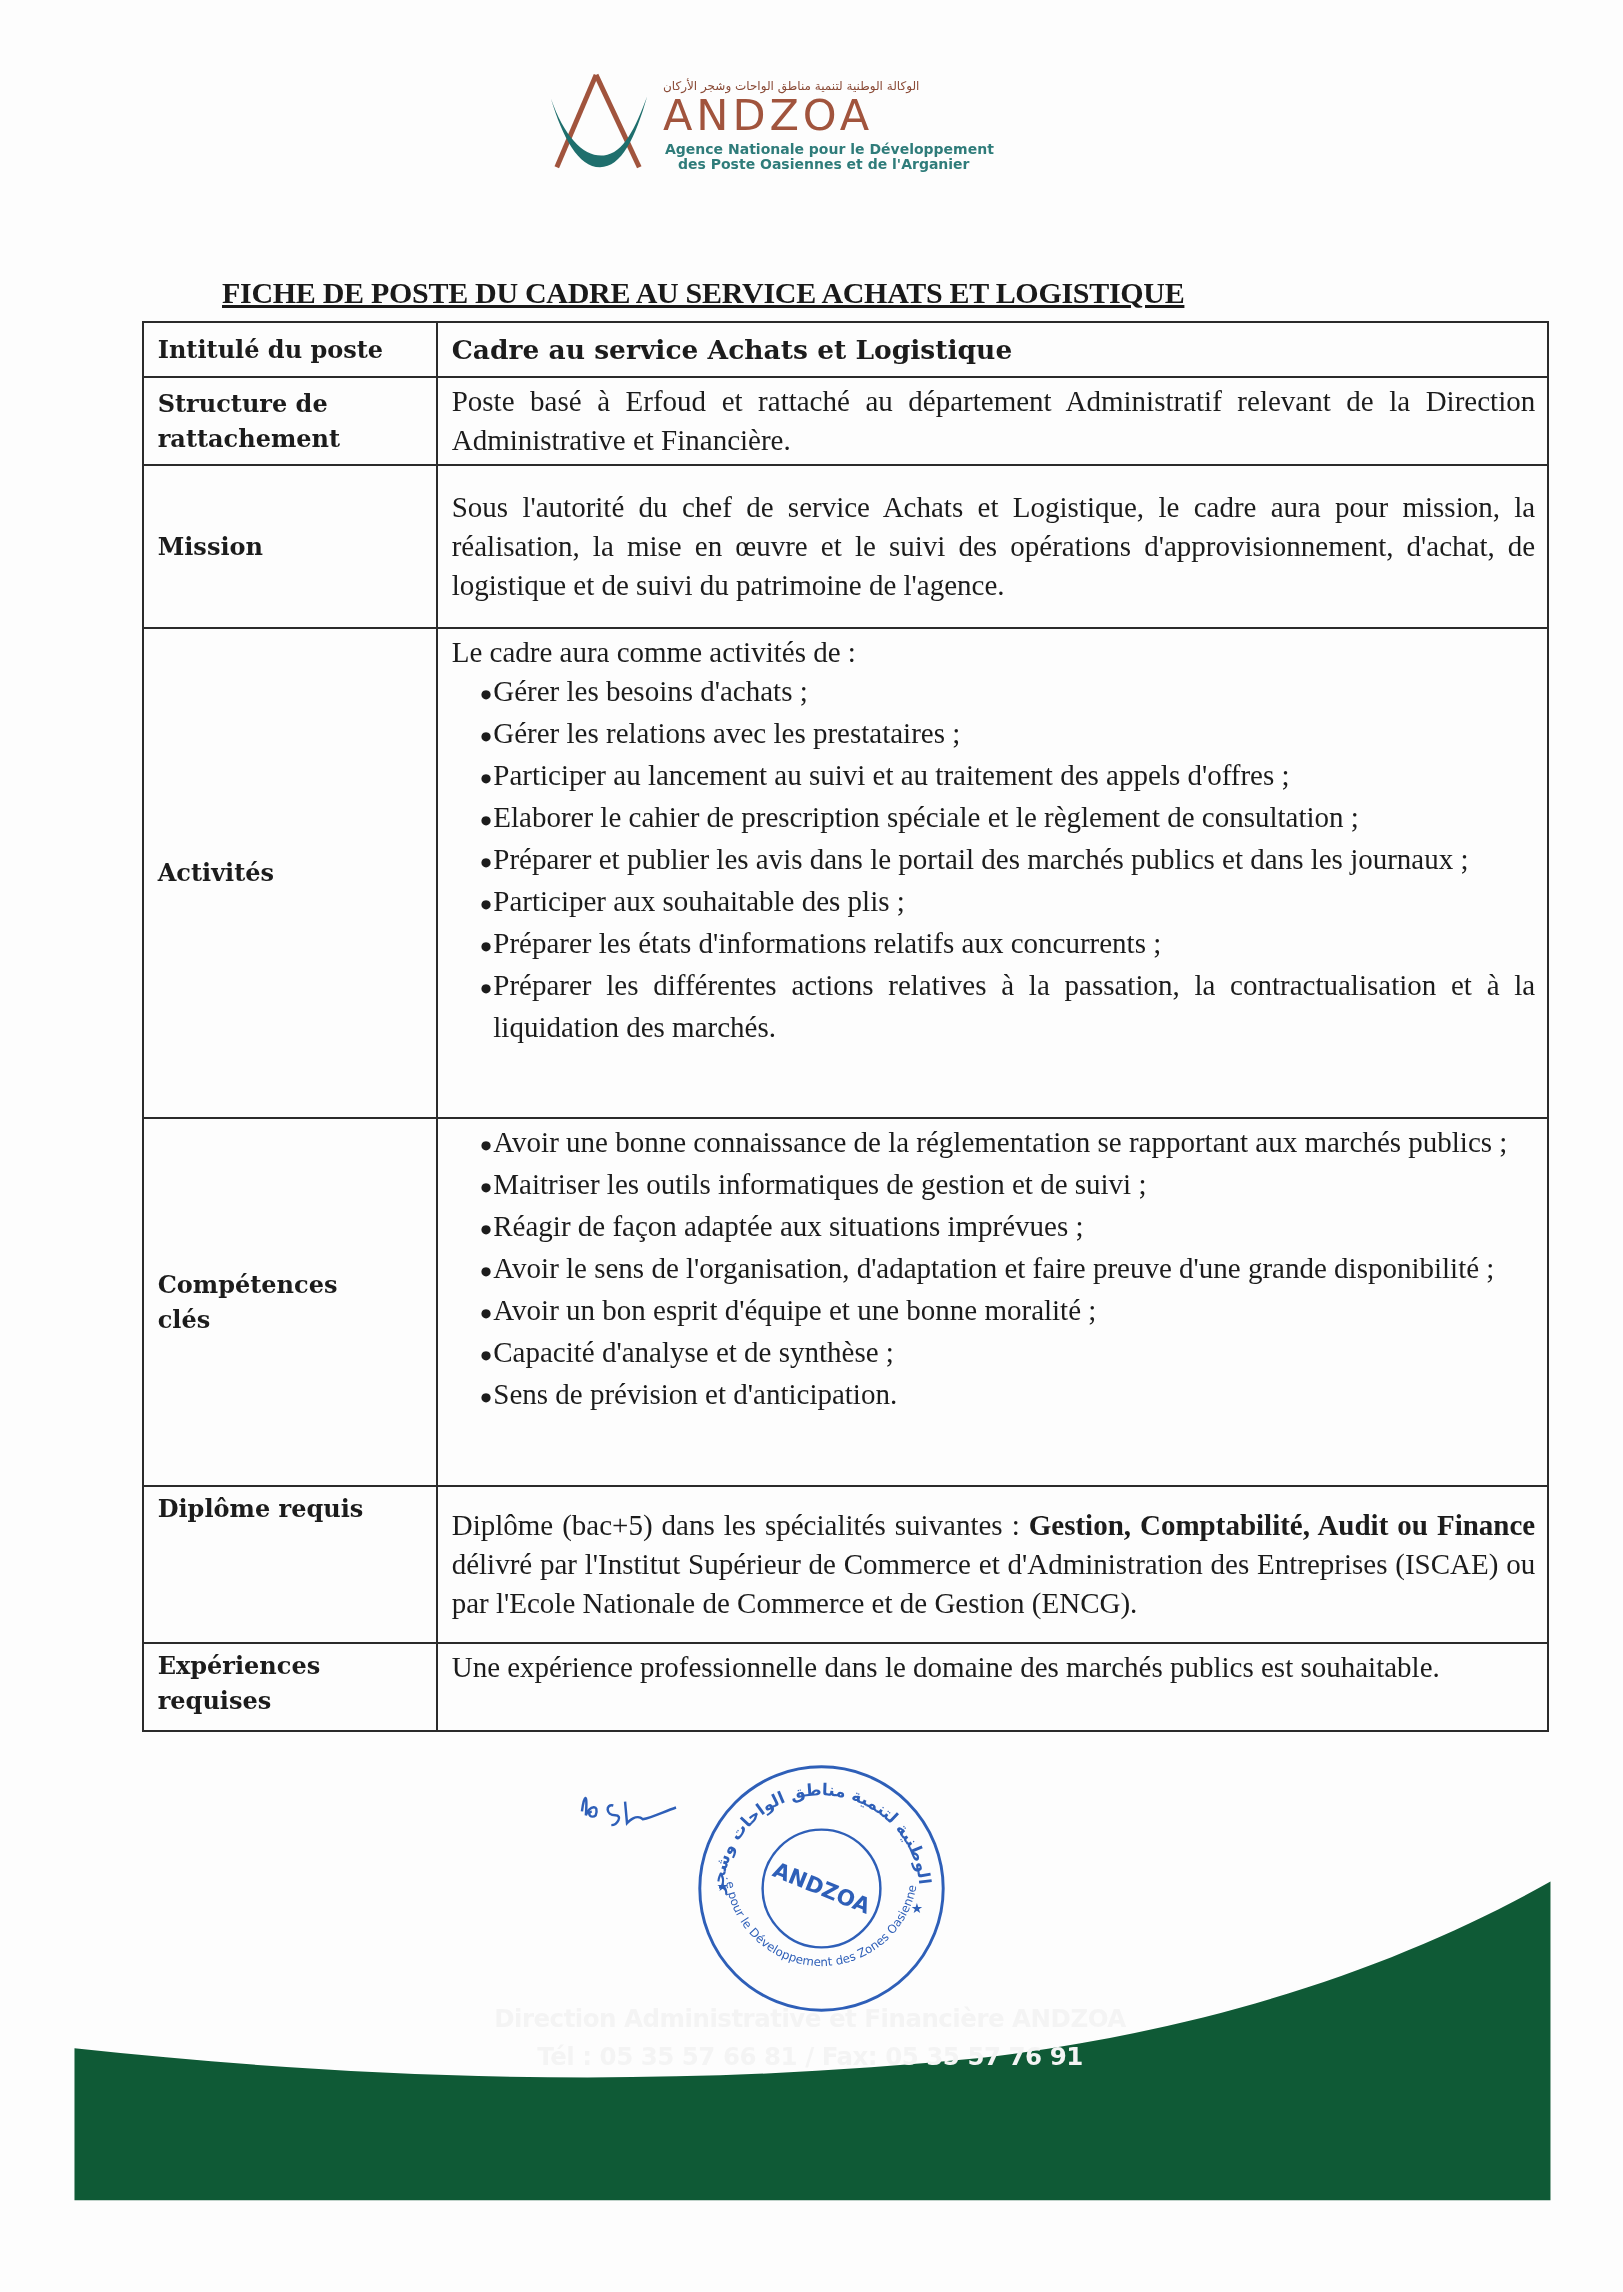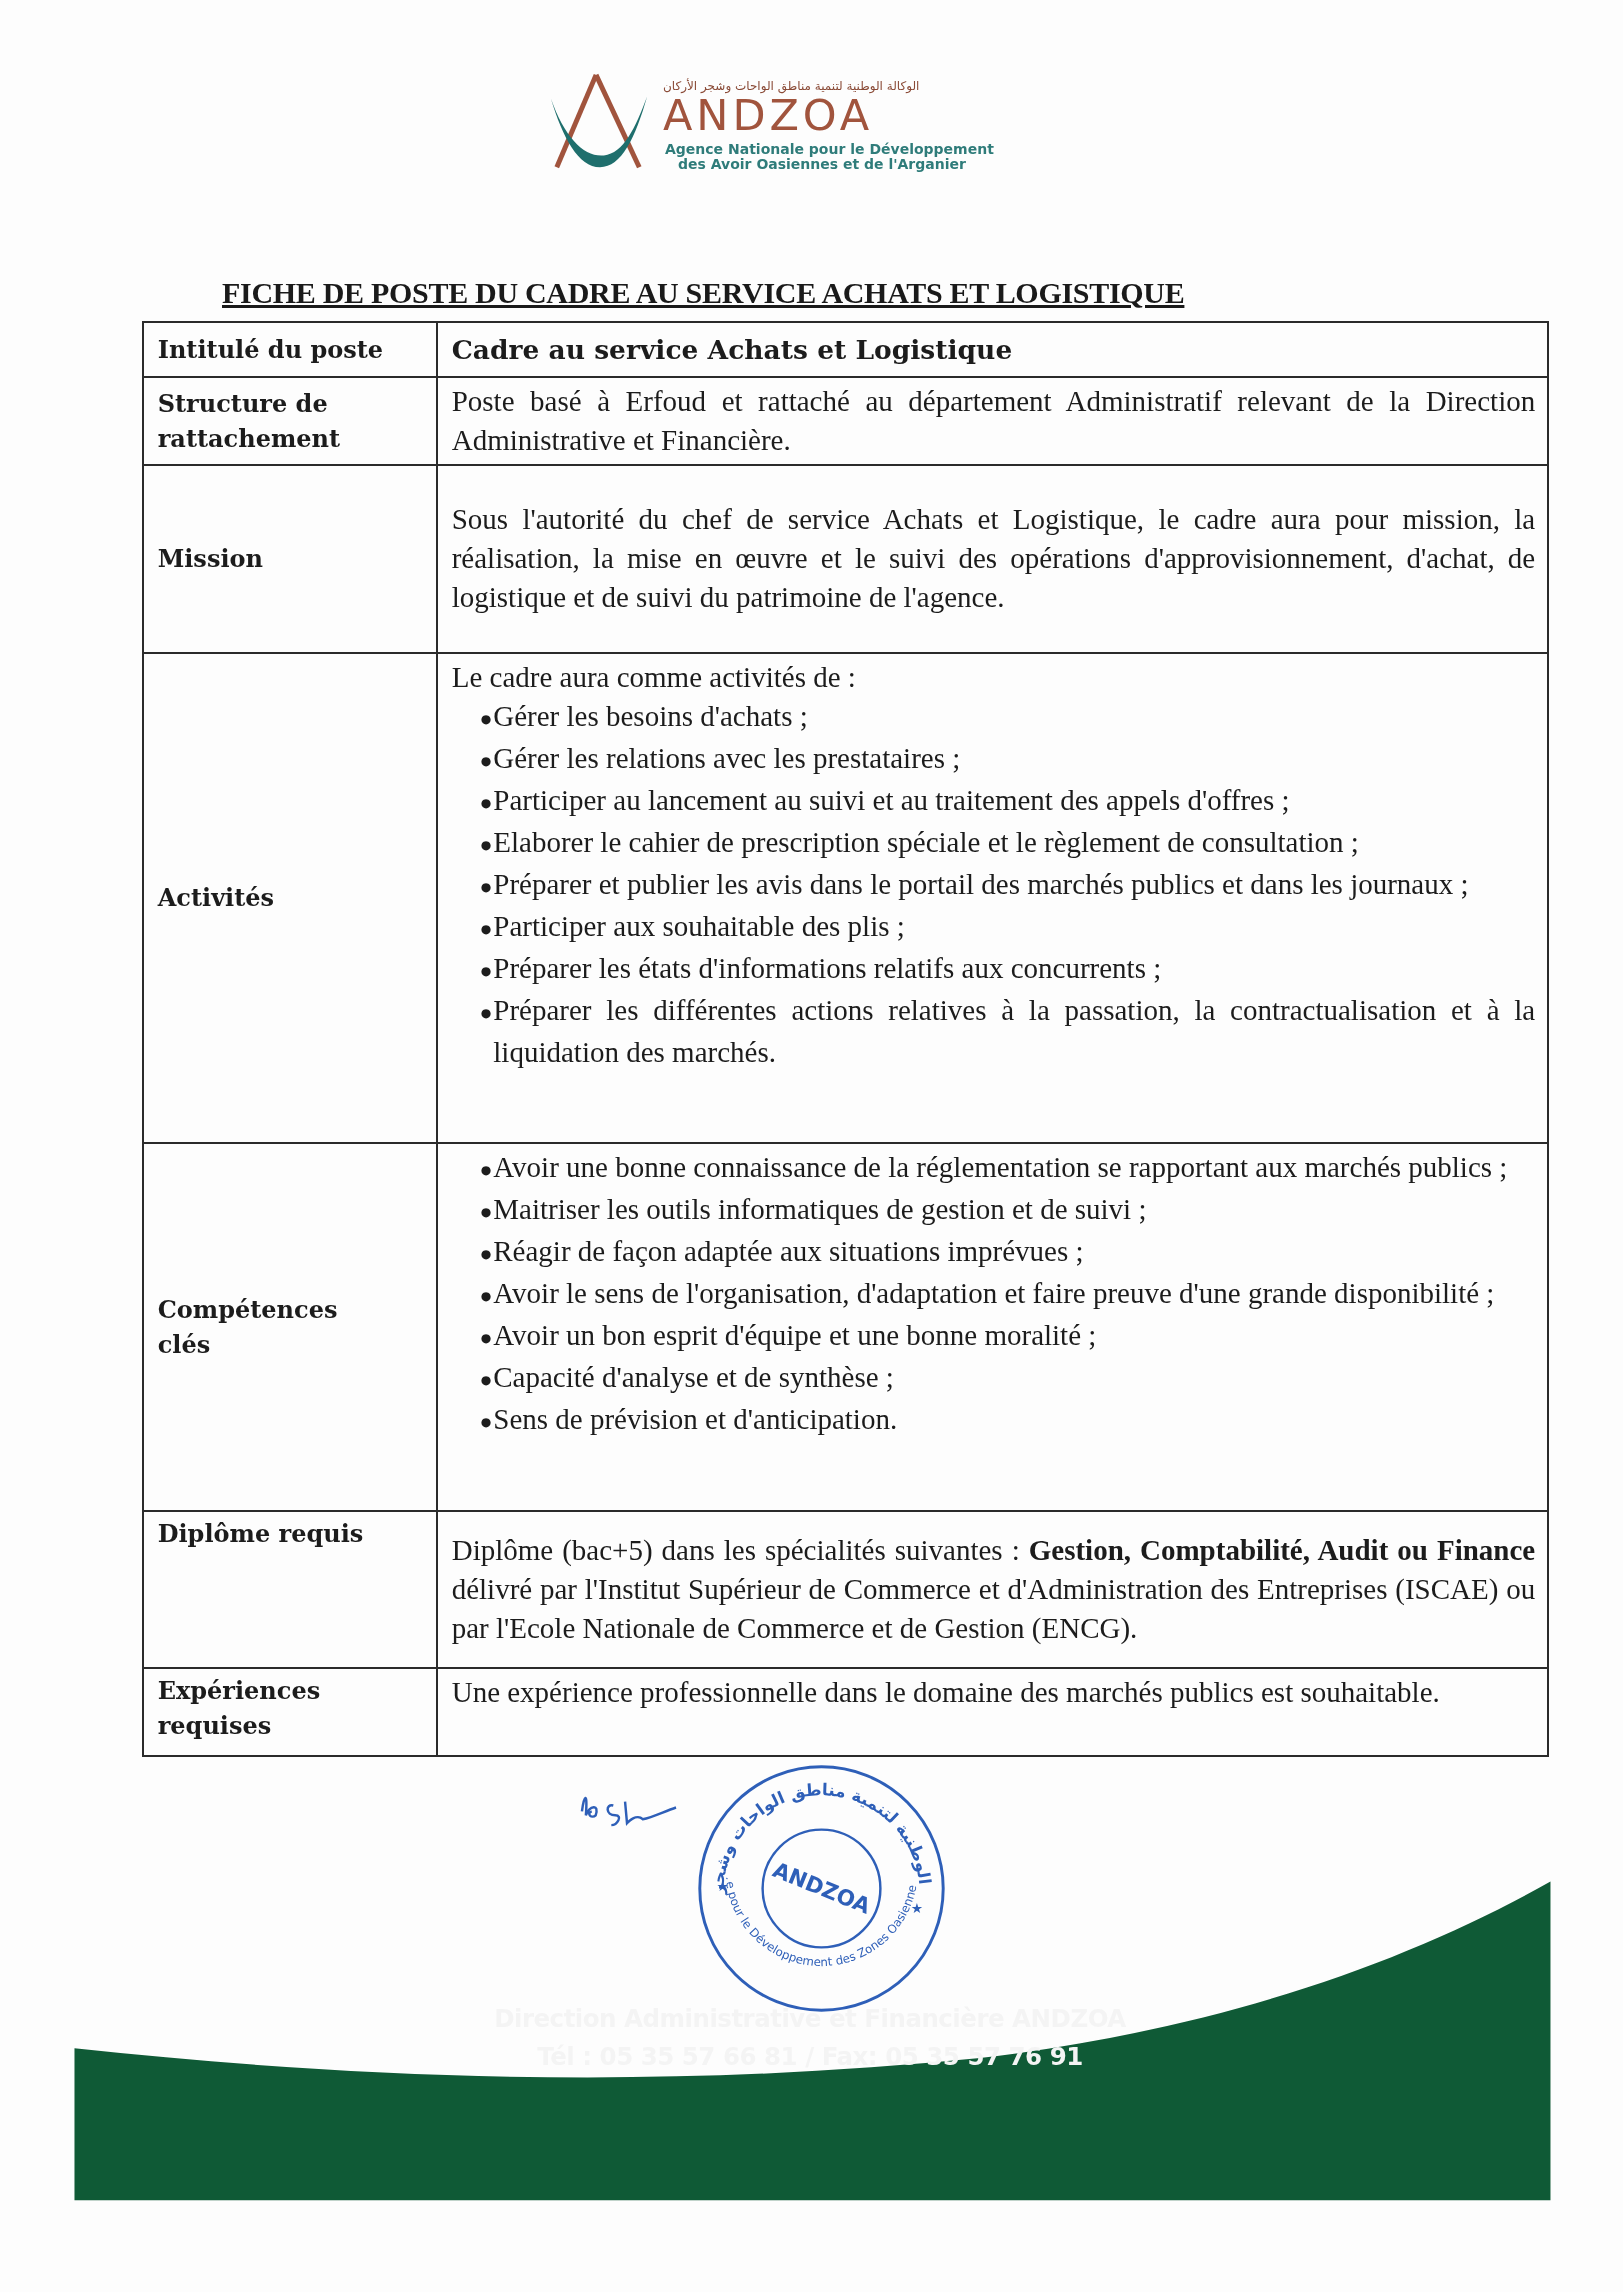--- a/index.html
+++ b/index.html
@@ -20,21 +20,21 @@
 
     
     .job-table { position: absolute; left: 142px; top: 321px; width: 1407px; border-collapse: collapse; }
     .job-table td { border: 2px solid #2b2b2b; vertical-align: middle; }
     .job-table td.label { width: 294px; padding: 3.9px 13.7px 3.9px 13.7px; font-family: "DejaVu Serif", serif; font-weight: bold; font-size: 24px; line-height: 35px; }
     .job-table td.value { padding: 3.9px 11.8px 3.9px 13.7px; font-family: "Liberation Serif", serif; font-size: 29px; line-height: 39px; text-align: justify; }
     .job-table td.value.bold { font-weight: bold; font-family: "DejaVu Serif", serif; font-size: 26.5px; }
     .job-table td.top { vertical-align: top; }
     .row-title td { height: 55px; }
     .row-structure td { height: 84px; margin-top: 20px; }
-    .row-mission td { height: 188px; }
+    .row-mission td { height: 163px; }
     .row-activites td { height: 490px; }
     .row-competences td { height: 368px; }
     .row-diplome td { height: 157px; }
     .row-experiences td { height: 88px; }
     .row-diplome td.label, .row-experiences td.label { vertical-align: top; }
     .value ul { list-style: none; }
     .value li { padding-left: 17.6px; text-indent: -13.7px; margin-left: 24px; }
     .value li .bullet { display: inline-block; width: 13.7px; text-indent: 0; font-size: 21.6px; }
     .lead { display: block; }
     .b { font-weight: bold; }
@@ -52,21 +52,21 @@
 
 <div class="logo">
   <svg class="mark" viewBox="0 0 110 110">
     <path d="M52 6 L12 100" stroke="#a1543d" stroke-width="5" fill="none"></path>
     <path d="M52 6 L96 100" stroke="#a1543d" stroke-width="5" fill="none"></path>
     <path d="M6 30 C 20 70, 40 90, 60 88 C 80 86, 92 60, 104 28 C 92 70, 78 100, 56 100 C 34 100, 18 70, 6 30 Z" fill="#1f6f6d"></path>
   </svg>
   <div class="arabic">الوكالة الوطنية لتنمية مناطق الواحات وشجر الأركان</div>
   <div class="brand">ANDZOA</div>
   <div class="sub sub1">Agence Nationale pour le Développement</div>
-  <div class="sub sub2">des Avoir Oasiennes et de l'Arganier</div>
+  <div class="sub sub2">des Poste Oasiennes et de l'Arganier</div>
 </div>
 
 <div class="doc-title">FICHE DE POSTE DU CADRE AU SERVICE ACHATS ET LOGISTIQUE</div>
 
 <table class="job-table">
   <tbody>
       <tr class="row-title">
     <td class="label">Intitulé du poste</td>
     <td class="value bold">Cadre au service Achats et Logistique</td>
   </tr>

